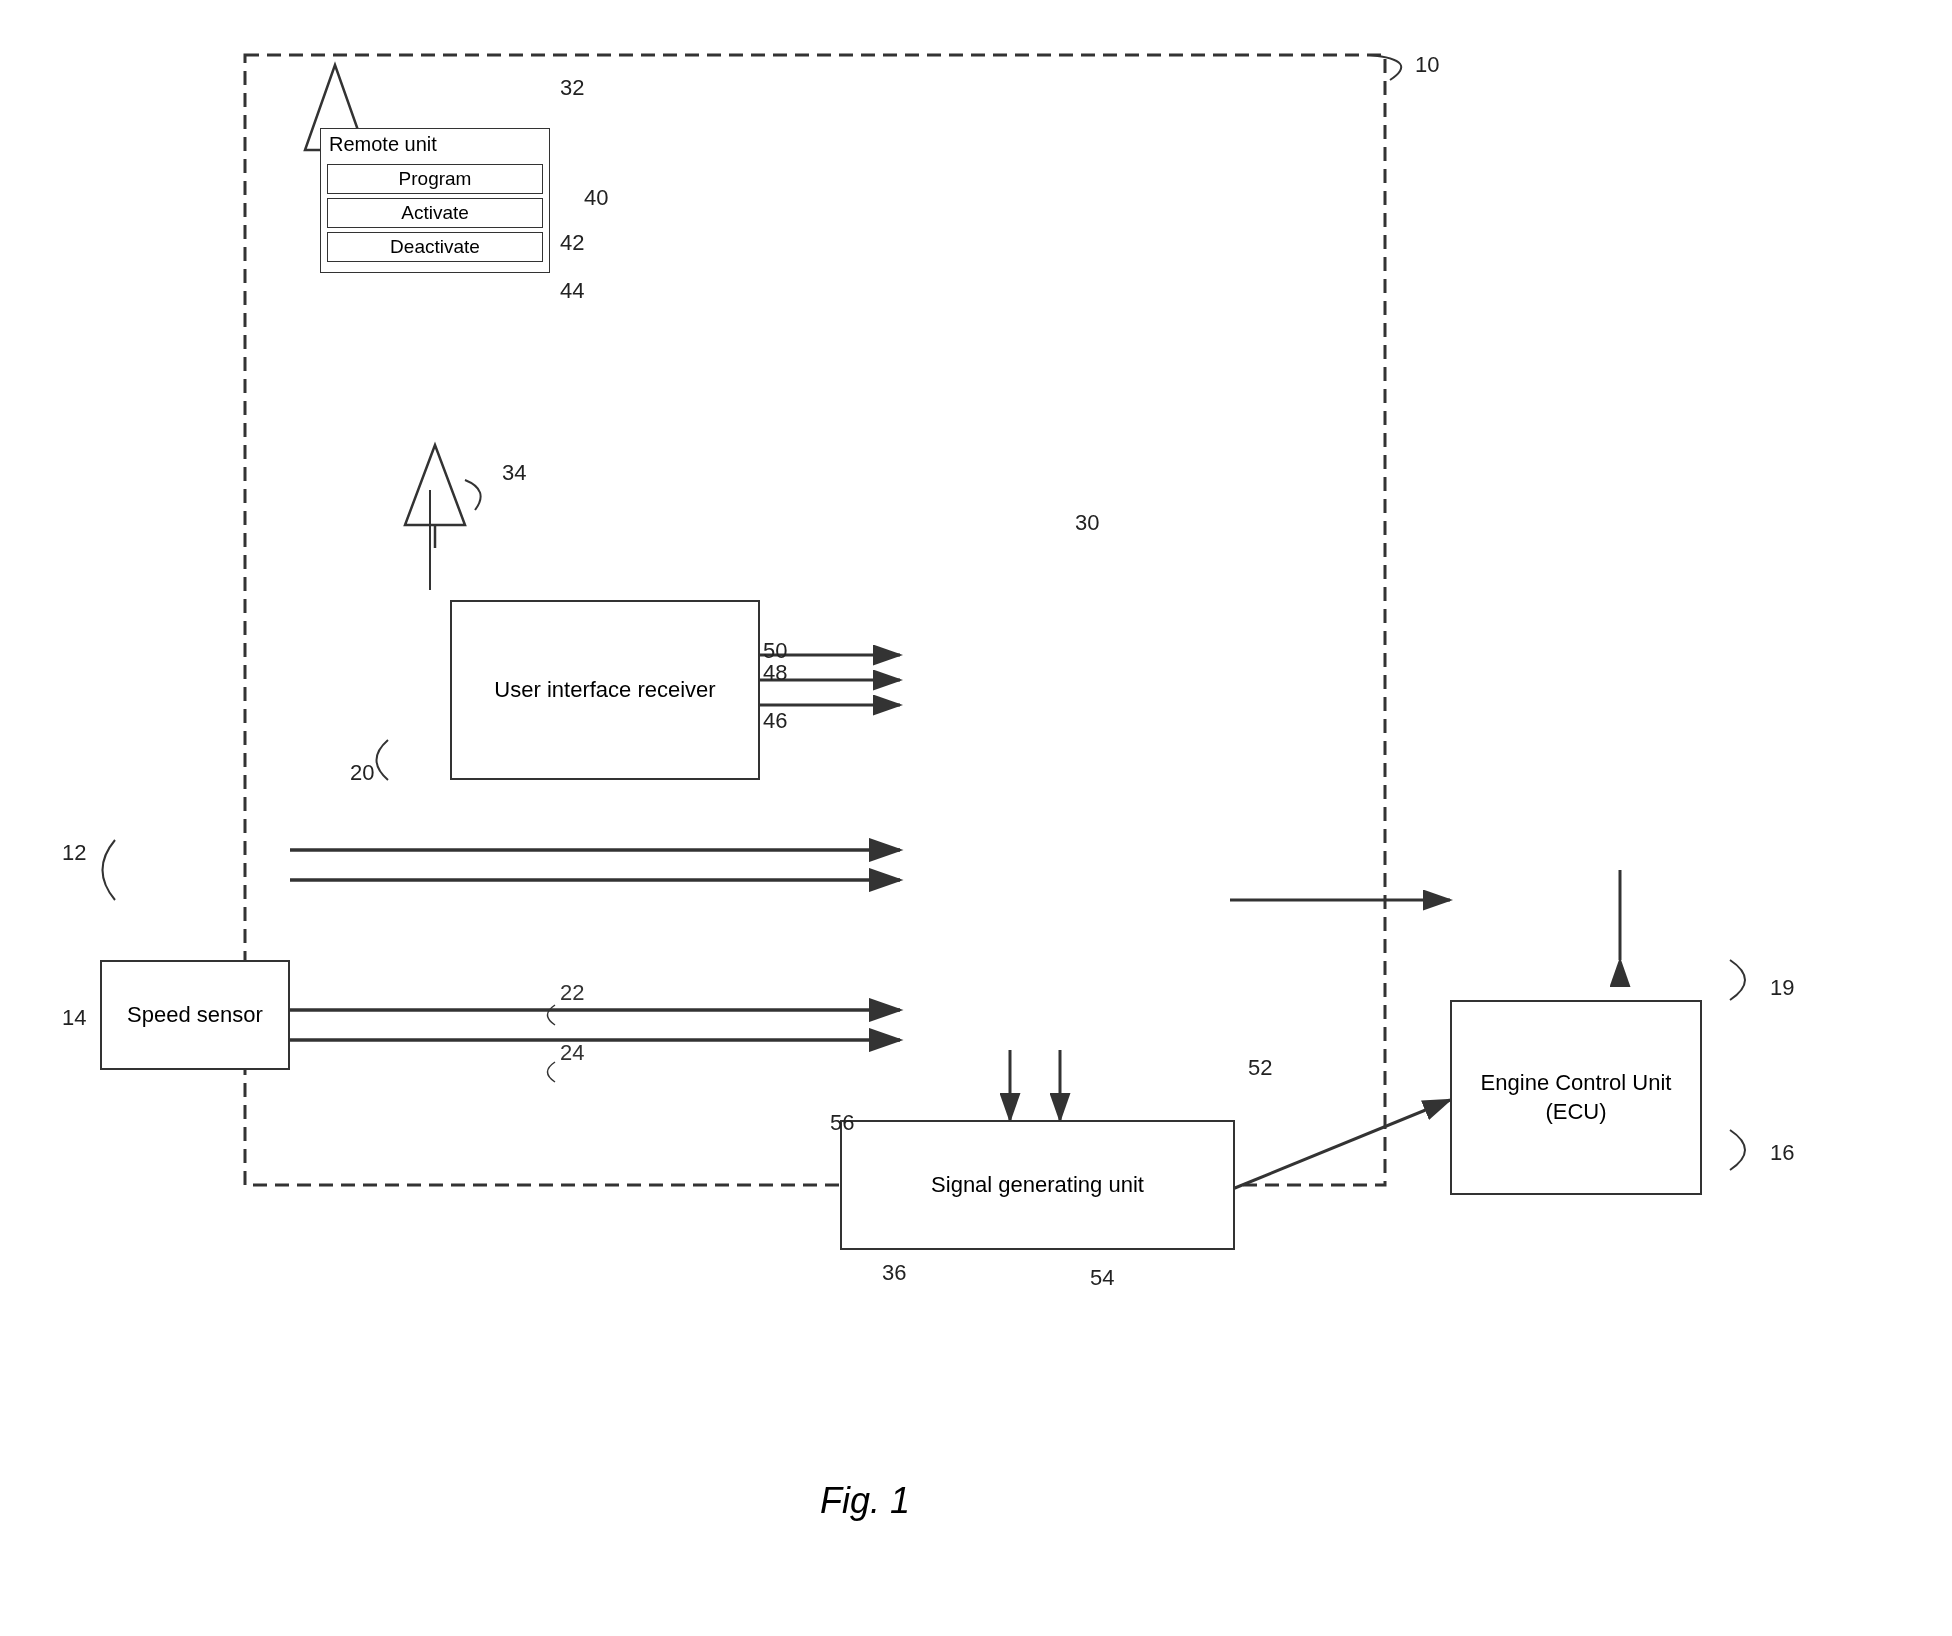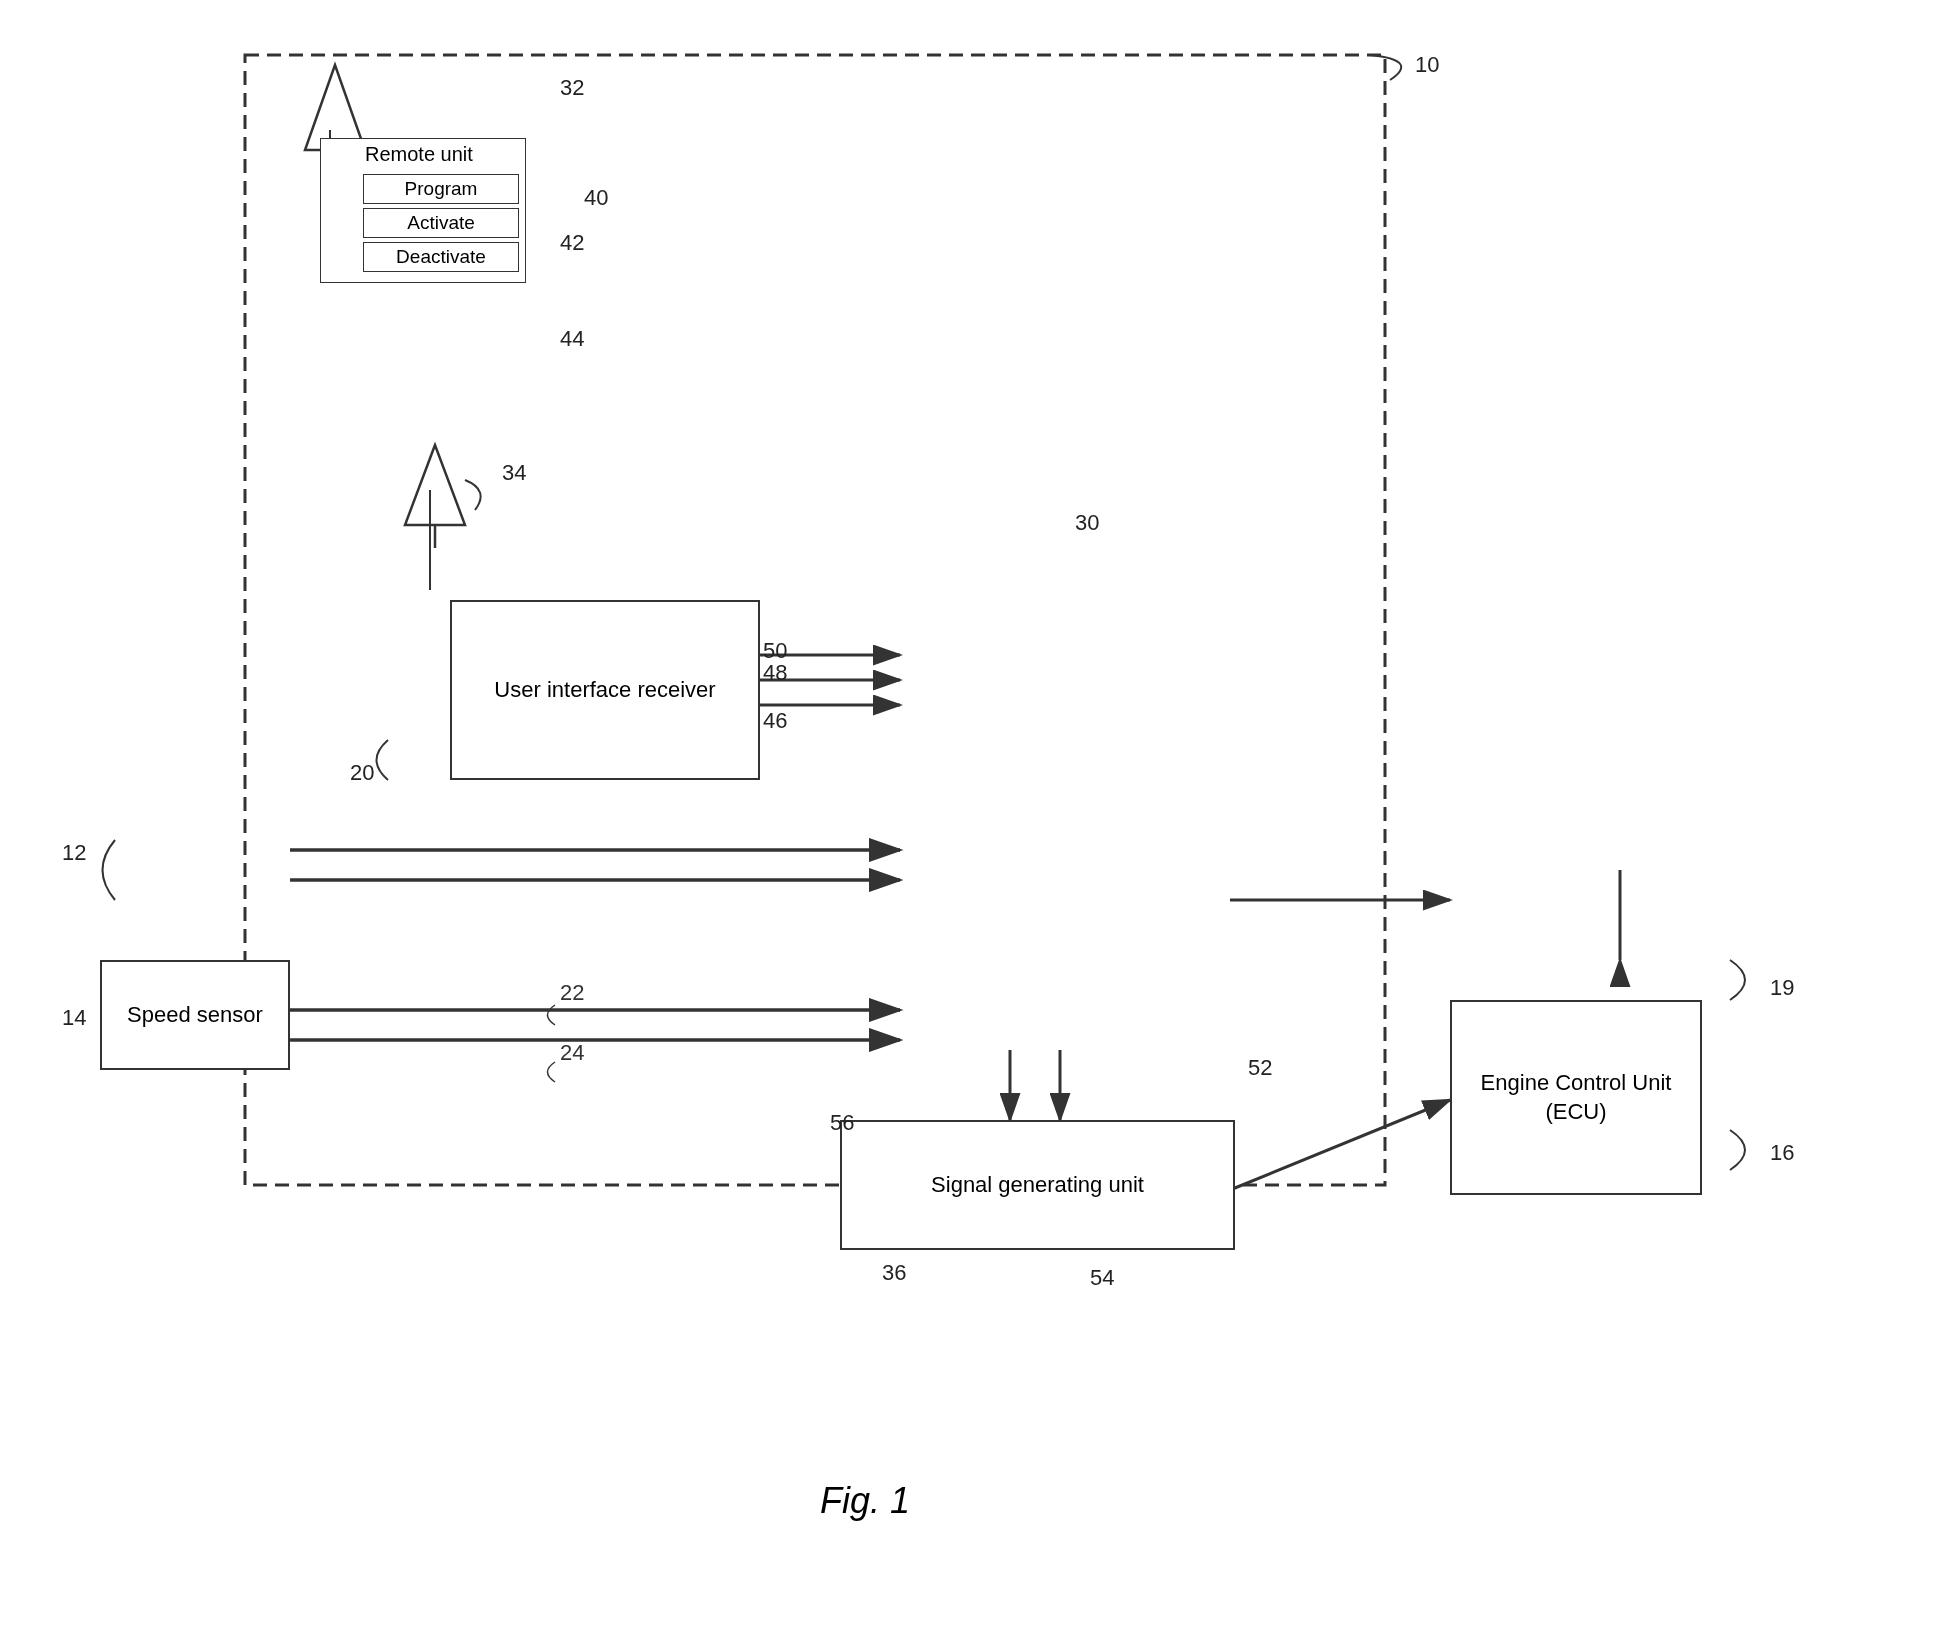--- a/index.html
+++ b/index.html
@@ -154,33 +154,33 @@
   </svg>
 
   <div class="antenna" style="left:295px; top:60px;">
     <svg width="80" height="120">
 
       <polygon points="40,5 10,90 70,90" fill="none" stroke="#333" stroke-width="2.5"></polygon>
       <line x1="40" y1="90" x2="40" y2="115" stroke="#333" stroke-width="2.5"></line>
     </svg>
   </div>
 
-  <div class="remote-unit-box" style="position:absolute; left:320px; top:138px; width:206px;padding-left:36px;">
+  <div class="remote-unit-box" style="position:absolute; left:320px; top:128px; width:230px;">
     <span class="remote-unit-title">Remote unit</span>
     <div class="remote-btn">Program</div>
     <div class="remote-btn">Activate</div>
     <div class="remote-btn">Deactivate</div>
     <div style="height:6px;"></div>
   </div>
 
   <div class="label" style="left:560px; top:75px;">32</div>
 
   <div class="label" style="left:560px; top:185px;margin-left:24px;">40</div>
   <div class="label" style="left:560px; top:230px;">42</div>
-  <div class="label" style="left:560px; top:278px;margin-top:48px;">44</div>
+  <div class="label" style="left:560px; top:278px;">44</div>
 
   <div class="antenna" style="left:395px; top:440px;">
     <svg width="80" height="110">
       <polygon points="40,5 10,85 70,85" fill="none" stroke="#333" stroke-width="2.5"></polygon>
       <line x1="40" y1="85" x2="40" y2="108" stroke="#333" stroke-width="2.5"></line>
     </svg>
   </div>
 
   <div class="label" style="left:502px; top:460px;">34</div>
 

